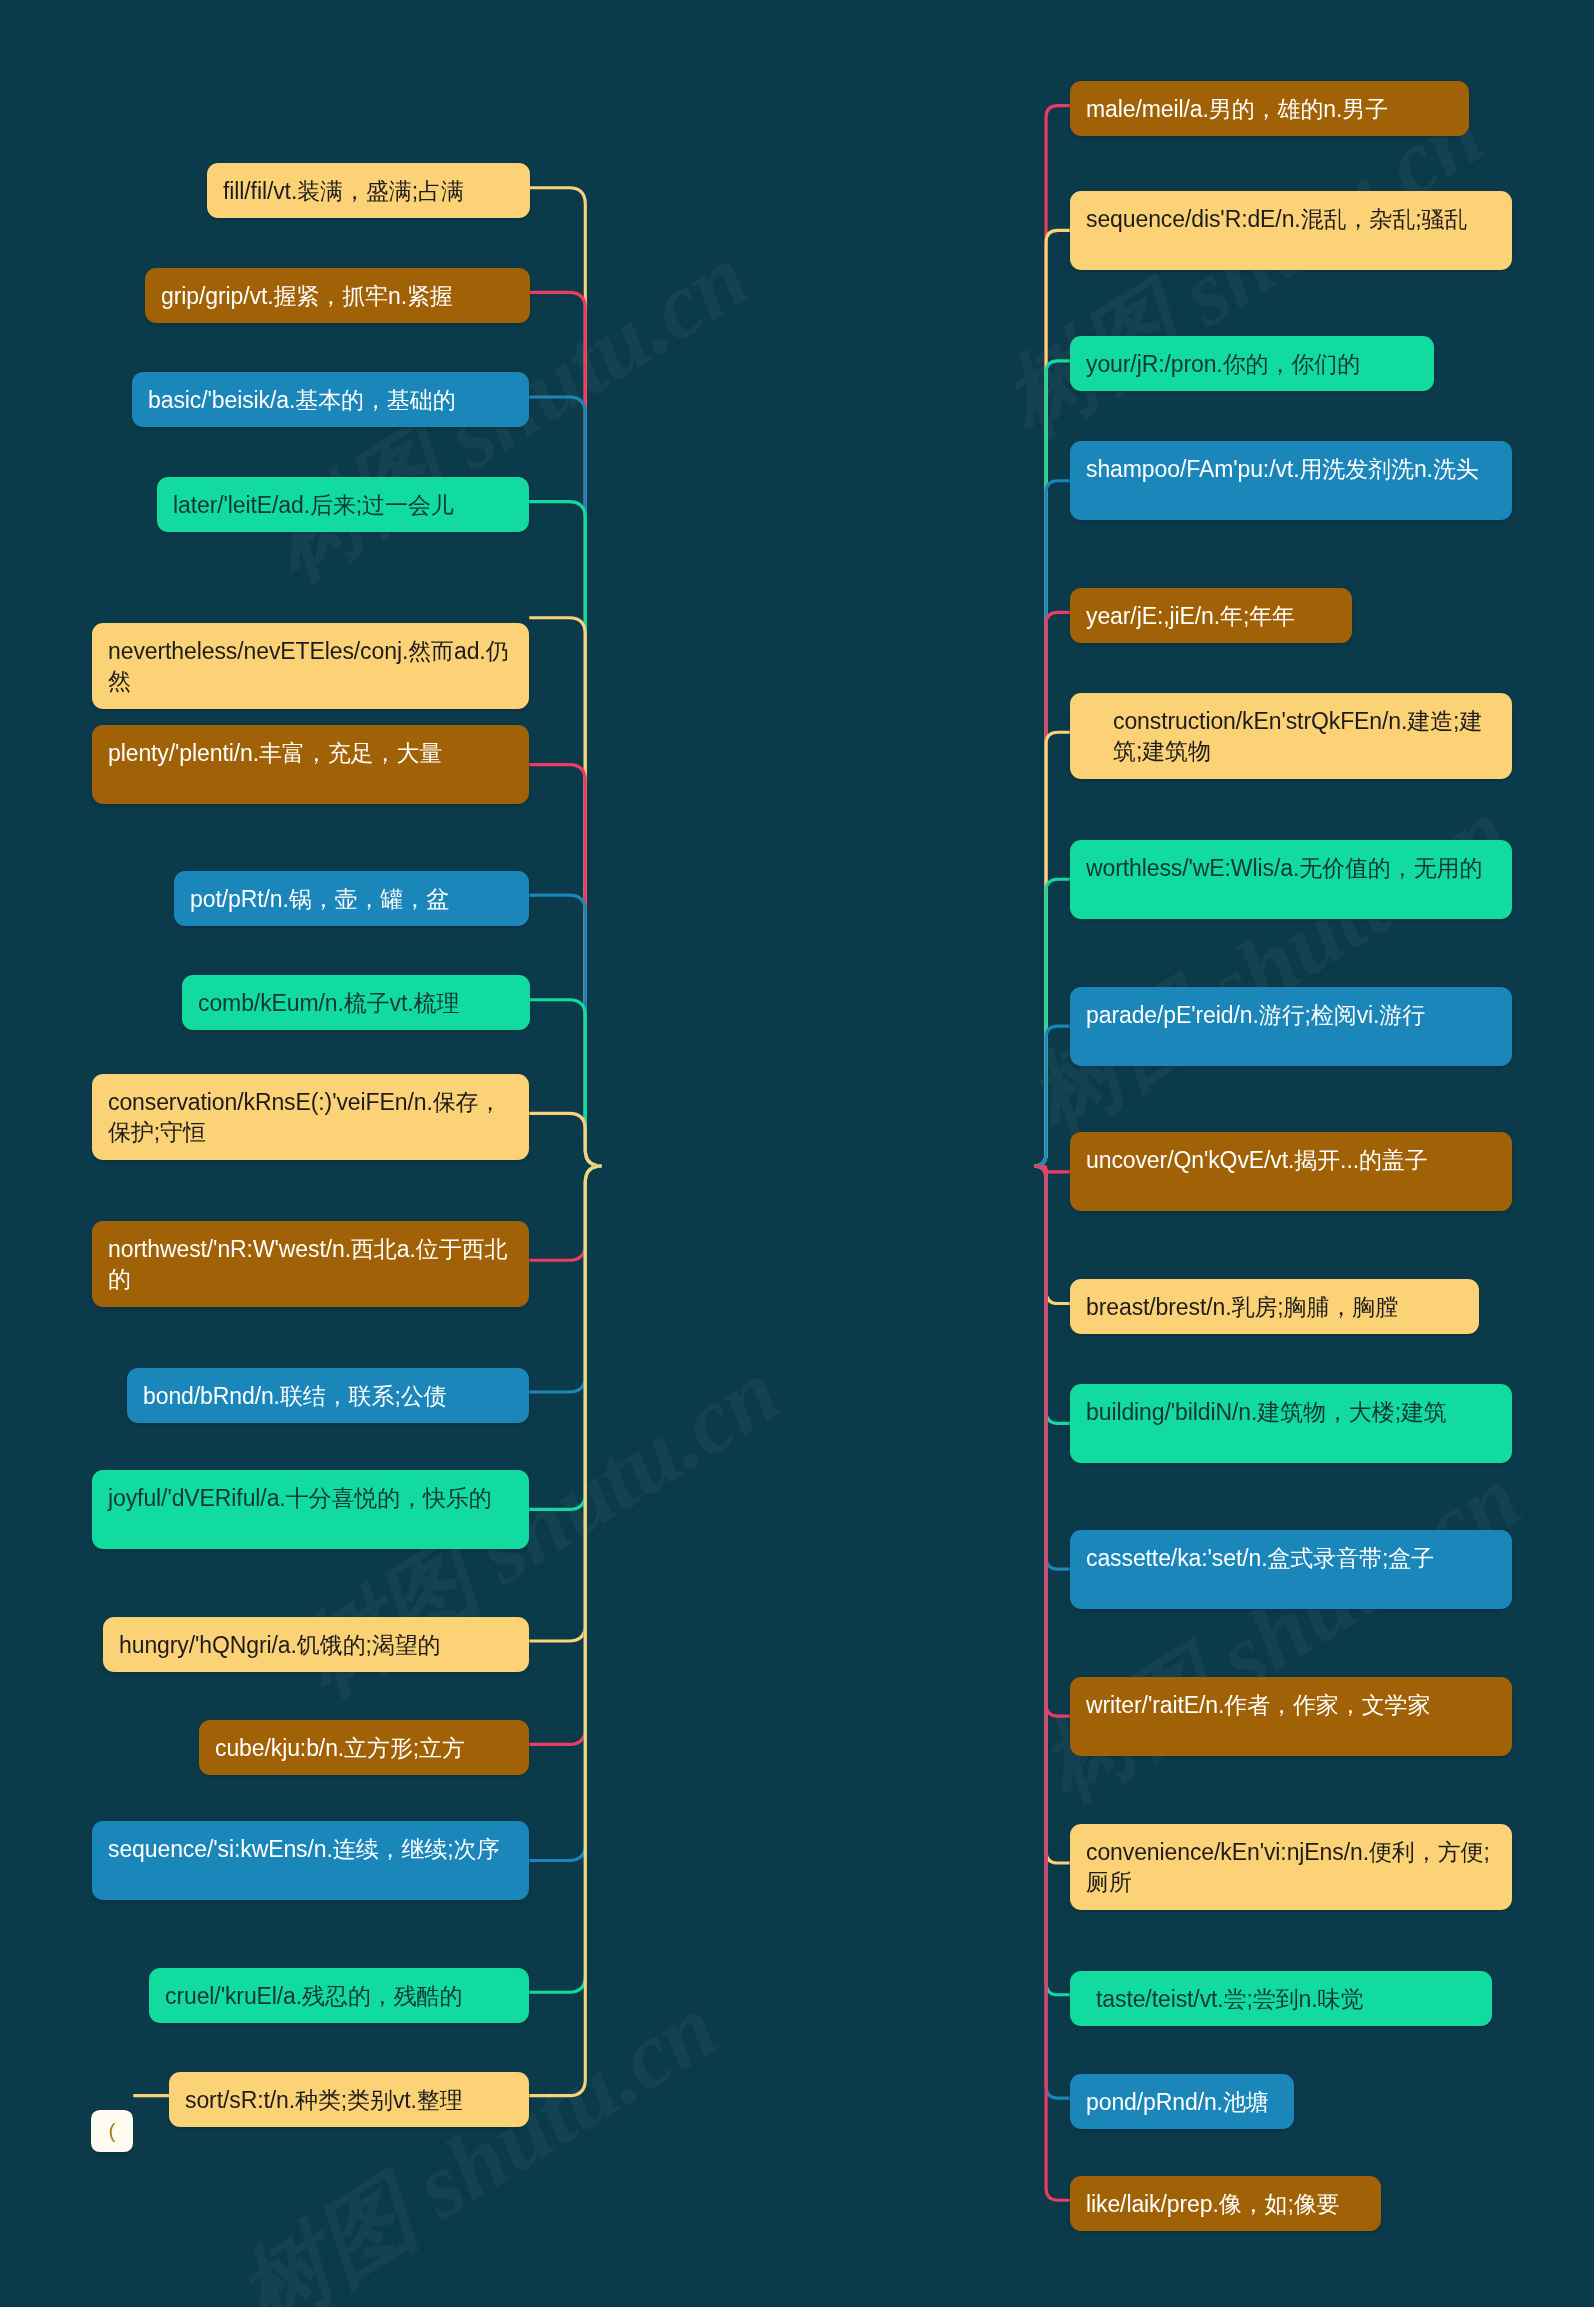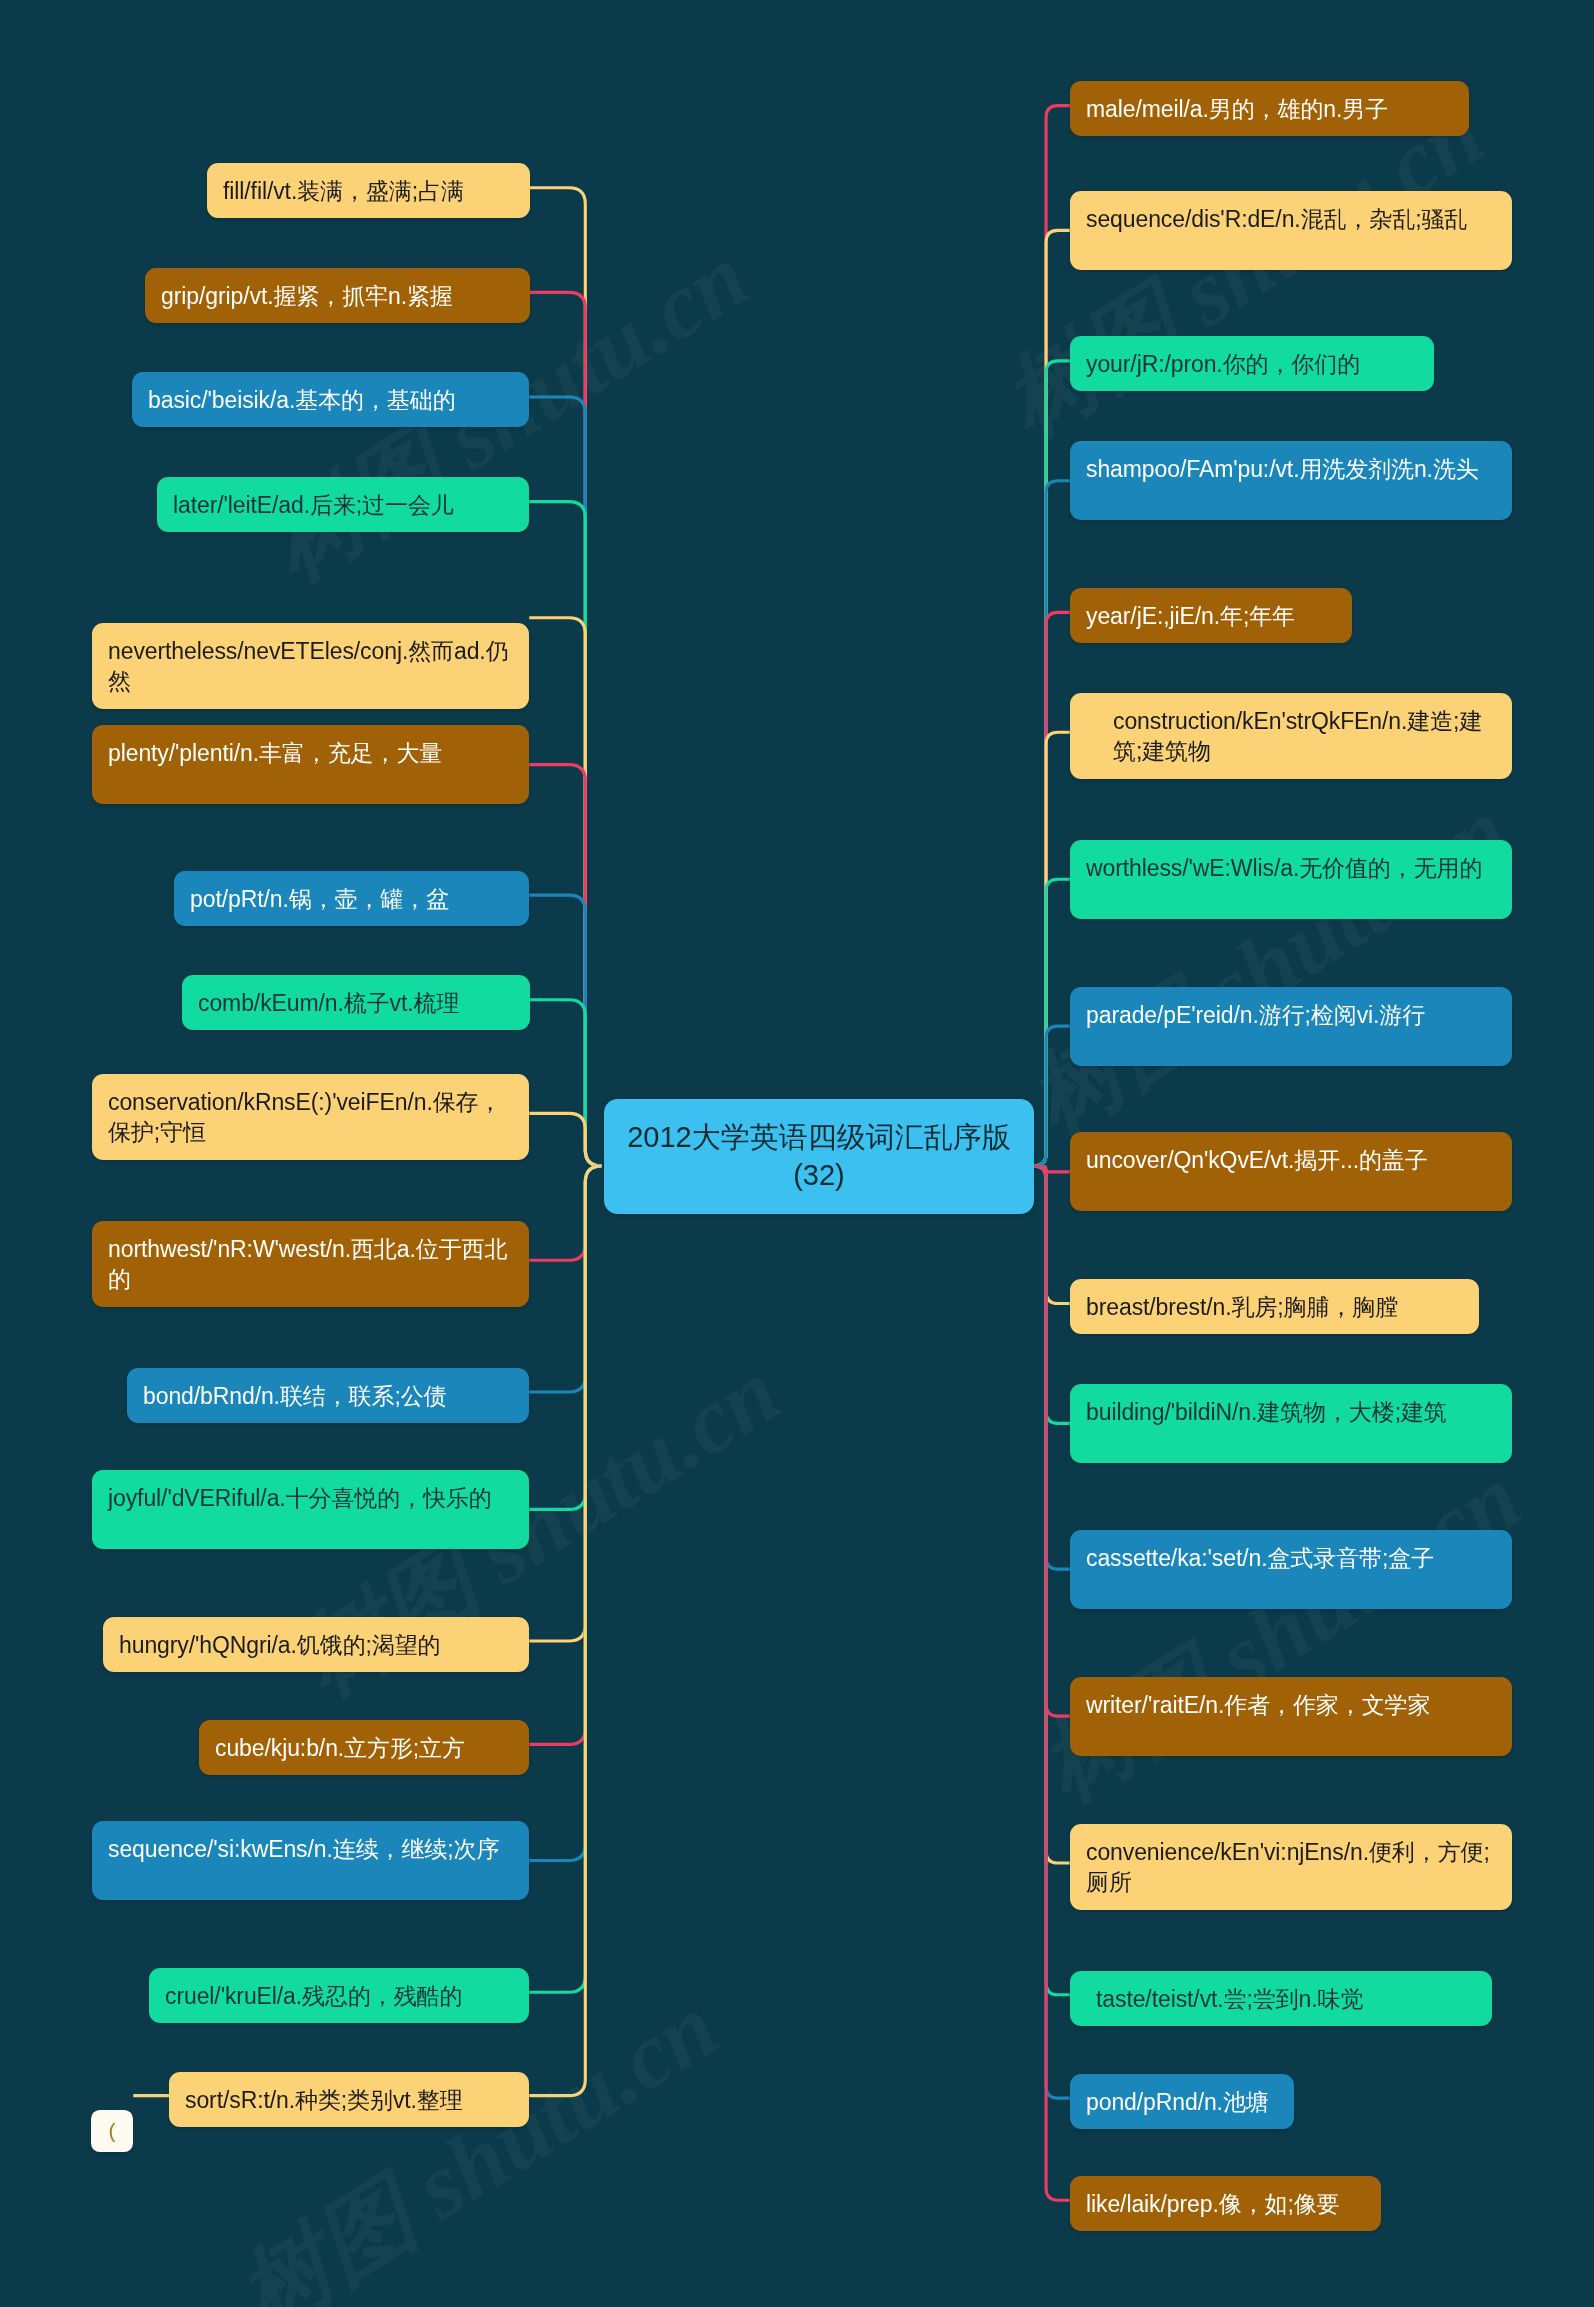--- a/index.html
+++ b/index.html
@@ -126,21 +126,20 @@
       <path d="M 1718 2285.5 H 1699 Q 1680 2285.5 1680 2266.5 V 1891 Q 1680 1872 1661 1872" stroke="#12dba0"></path>
       <path d="M 1718 2519.5 H 1699 Q 1680 2519.5 1680 2500.5 V 1891 Q 1680 1872 1661 1872" stroke="#1a86b9"></path>
       <path d="M 1718 2755.5 H 1699 Q 1680 2755.5 1680 2736.5 V 1891 Q 1680 1872 1661 1872" stroke="#ef3a64"></path>
       <path d="M 1718 2991.5 H 1699 Q 1680 2991.5 1680 2972.5 V 1891 Q 1680 1872 1661 1872" stroke="#fcd277"></path>
       <path d="M 1718 3203 H 1699 Q 1680 3203 1680 3184 V 1891 Q 1680 1872 1661 1872" stroke="#12dba0"></path>
       <path d="M 1718 3369 H 1699 Q 1680 3369 1680 3350 V 1891 Q 1680 1872 1661 1872" stroke="#1a86b9"></path>
       <path d="M 1718 3533 H 1699 Q 1680 3533 1680 3514 V 1891 Q 1680 1872 1661 1872" stroke="#ef3a64"></path>
       <path d="M 214 3365 H 272" stroke="#fcd277"></path>
     </svg>
 
-  <div class="center-node" style="left:604px; top:1099px; width:430px;">2012大学英语四级词汇乱序版(32)</div>
 
   <div class="tiny-node" style="left:91px; top:2110px; width:42px; height:42px;">(</div>
 
   <div id="left-col">
       <div class="node c-yellow" style="left: 207px; top: 163px; width: 323px; min-height: 49px;">fill/fil/vt.装满，盛满;占满</div>
       <div class="node c-pink" style="left: 145px; top: 268px; width: 385px; min-height: 49px;">grip/grip/vt.握紧，抓牢n.紧握</div>
       <div class="node c-blue" style="left: 132px; top: 372px; width: 397px; min-height: 49px;">basic/'beisik/a.基本的，基础的</div>
       <div class="node c-green" style="left: 157px; top: 477px; width: 372px; min-height: 49px;">later/'leitE/ad.后来;过一会儿</div>
       <div class="node c-yellow" style="left: 92px; top: 578px; width: 437px; min-height: 79px; margin-top: 45px;">nevertheless/nevETEles/conj.然而ad.仍然</div>
       <div class="node c-pink" style="left: 92px; top: 725px; width: 437px; min-height: 79px;">plenty/'plenti/n.丰富，充足，大量</div>

